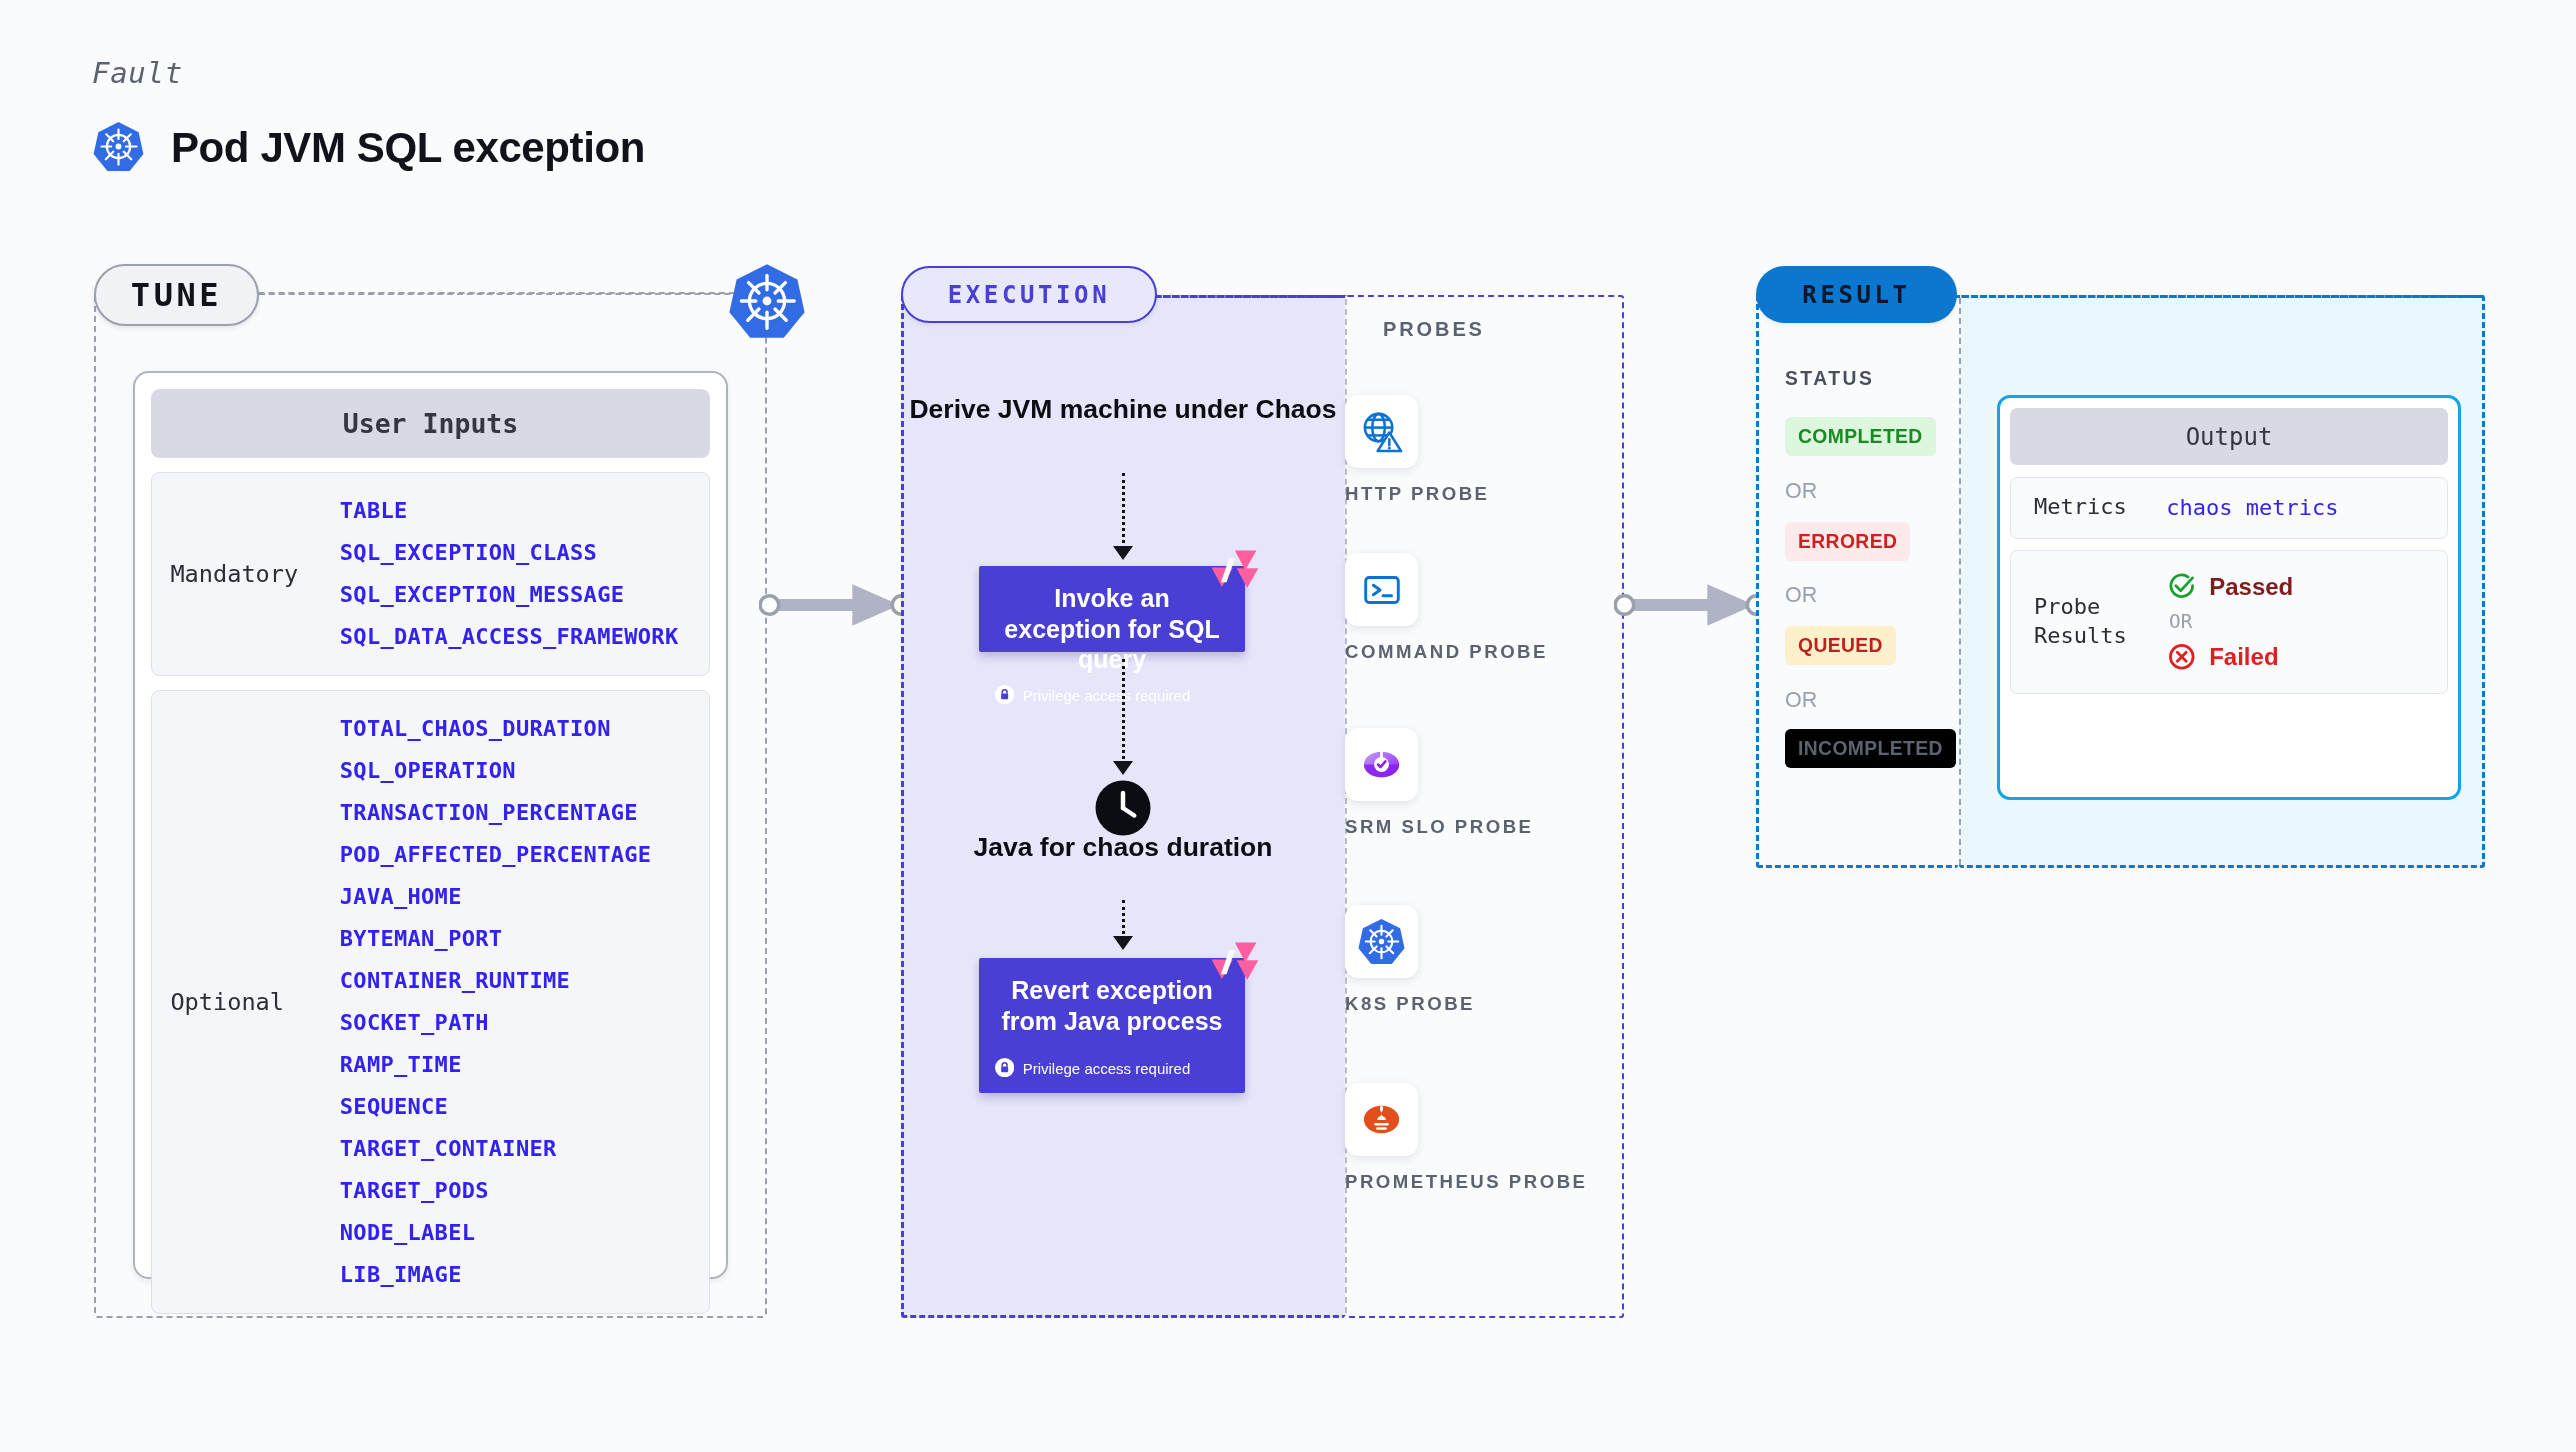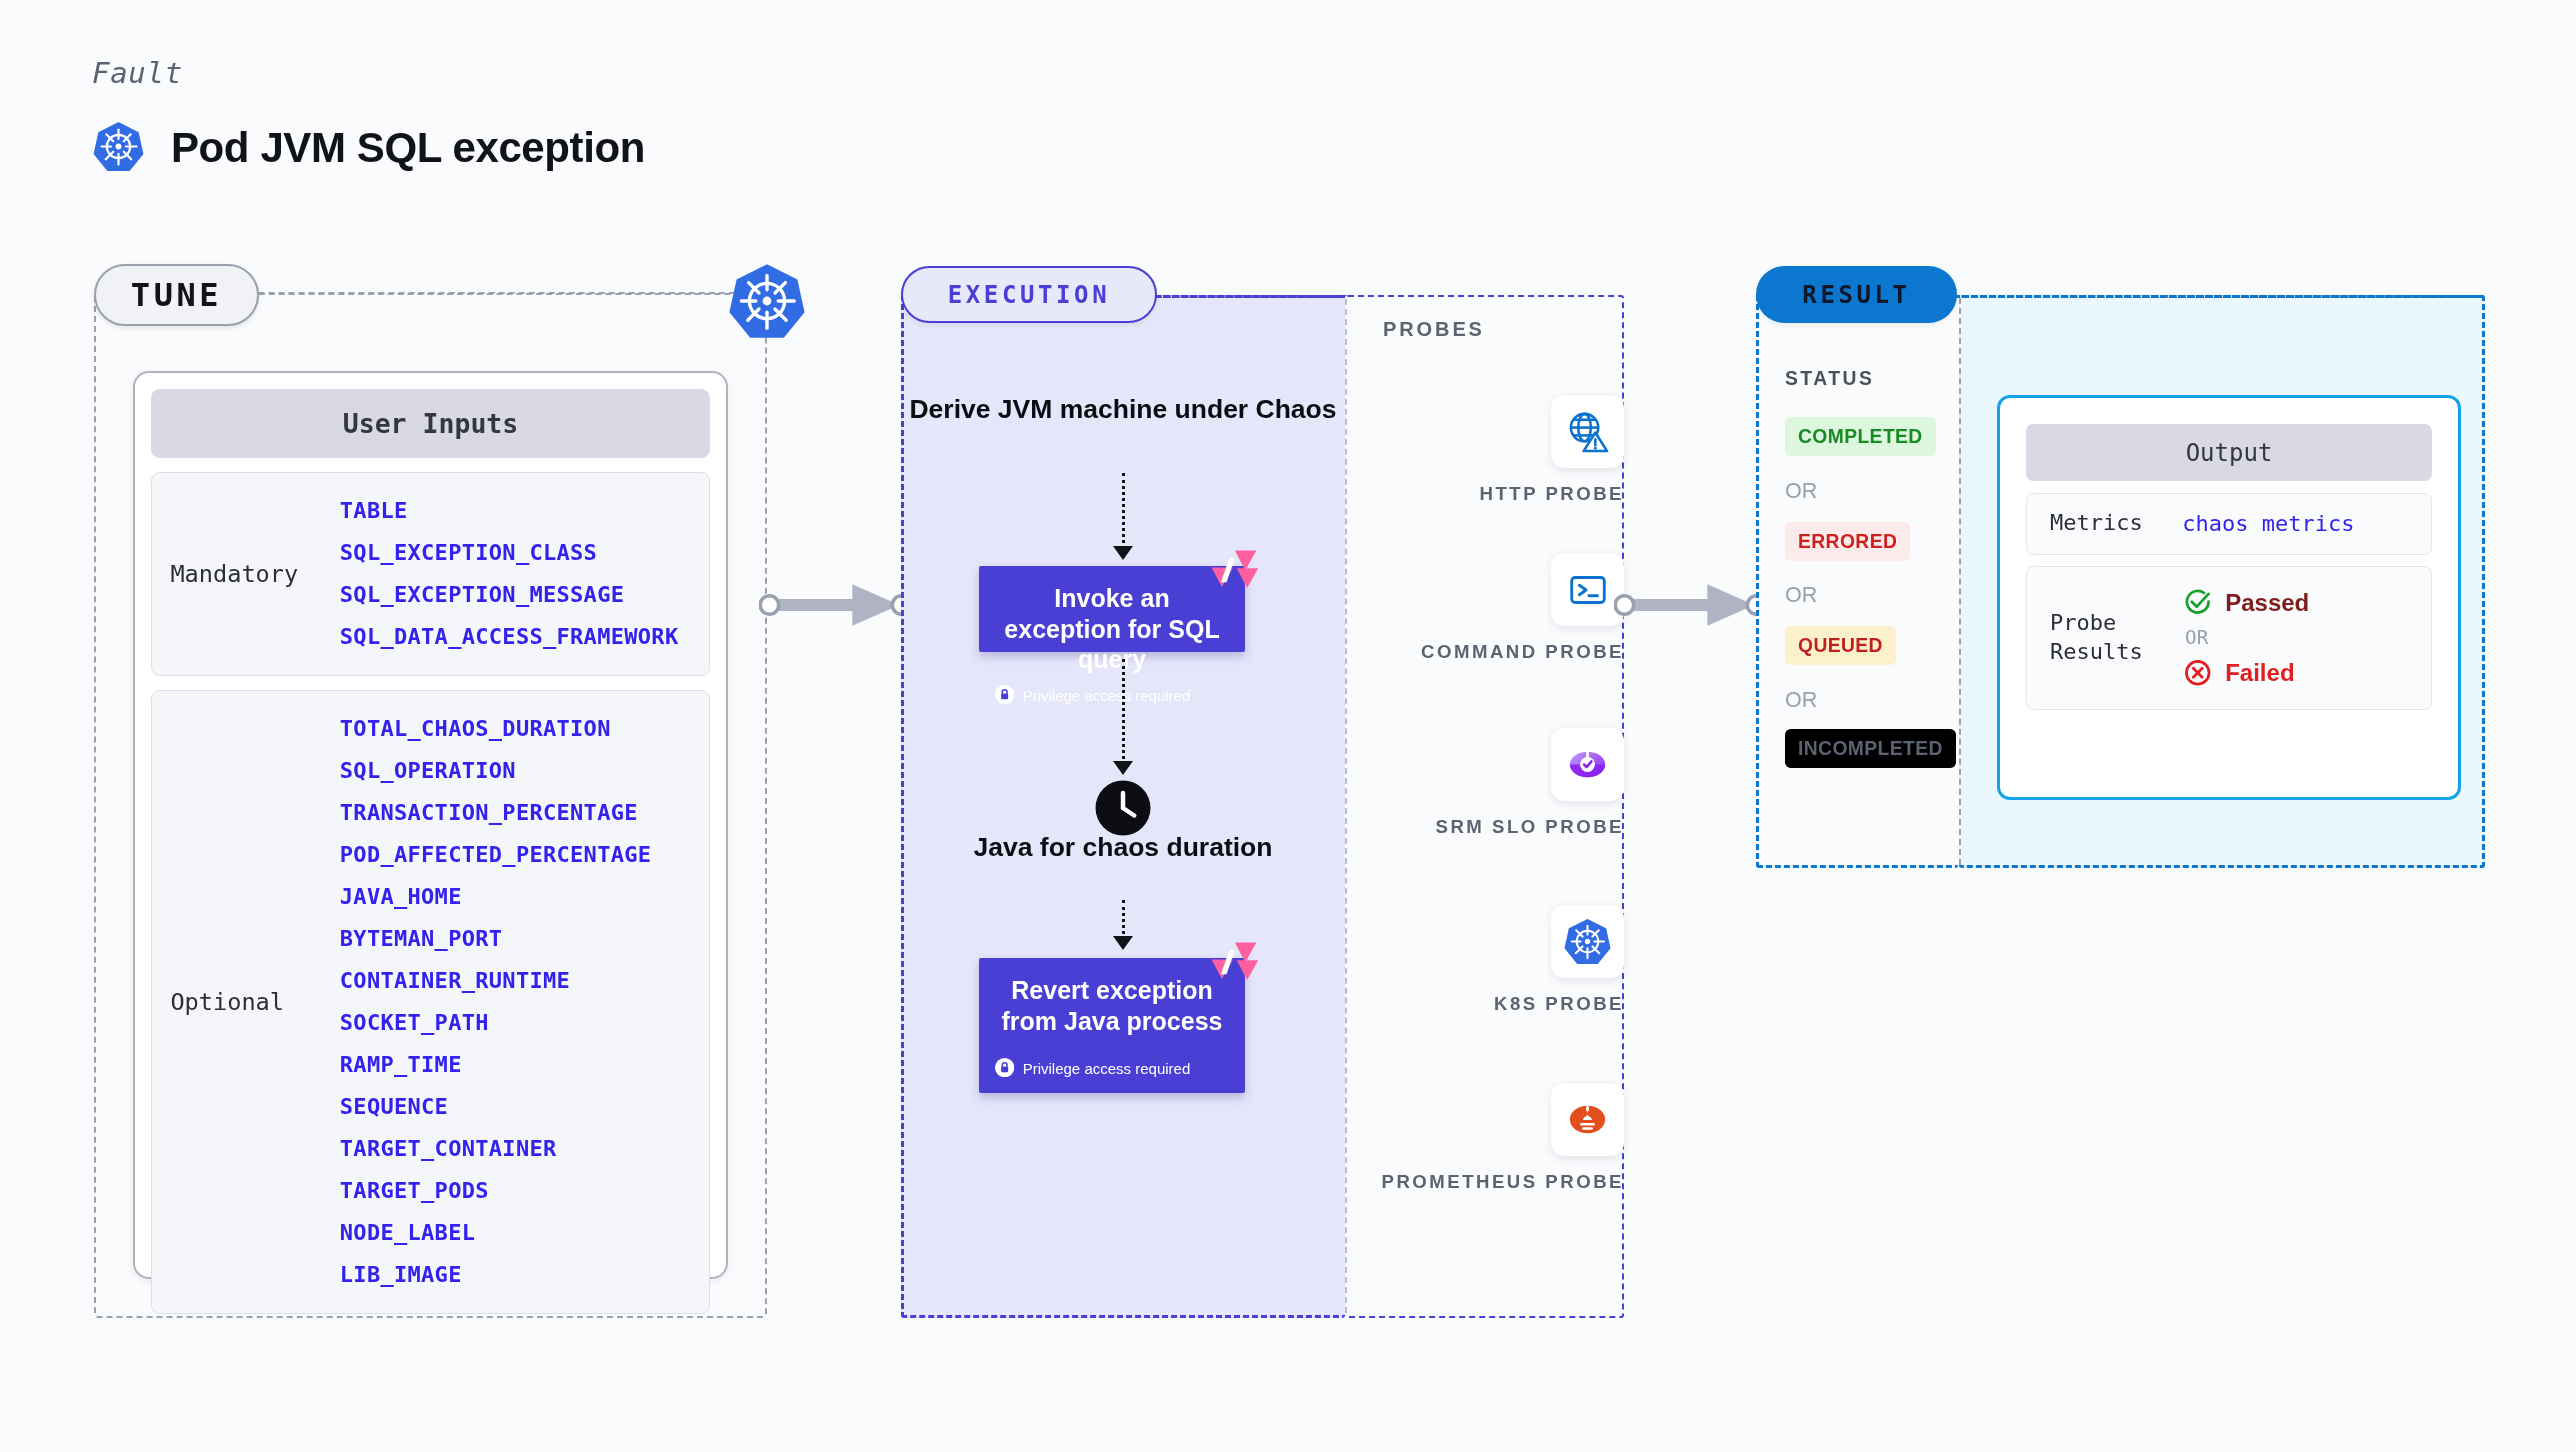--- a/index.html
+++ b/index.html
@@ -159,21 +159,21 @@
   #probes-divider {
     position: absolute; left: 1345px; top: 299px; width: 0; height: 1014px;
     border-left: 2.1px dashed #b9bdc8;
   }
   #probes-title {
     position: absolute; left: 1363px; top: 318px;
     font-size: 20px; font-weight: bold; color: #5c6370; letter-spacing: 2.9px; margin-left: 20px;
   }
   .probe-item {
     position: absolute; left: 1345px; width: 279px;
-    display: flex; flex-direction: column; align-items: flex-end;
+    display: flex; flex-direction: column; align-items: flex-start;
   }
   .probe-icon-box {
     width: 73px; height: 73px; background: #ffffff; border-radius: 13px;
     box-shadow: 0 2.9px 8.6px rgba(20,25,60,.10);
     display: flex; align-items: center; justify-content: center;
   }
   .probe-name {
     margin-top: 14.3px; text-align: center;
     font-size: 18.6px; font-weight: bold; color: #5c6370;
     letter-spacing: 2.5px; line-height: 1.32;
@@ -219,21 +219,21 @@
   #badge-errored   { top: 522px; background: #fdeaea; color: #cf2020; }
   #or-2  { top: 583px; }
   #badge-queued    { top: 626px; background: #fdf1cc; color: #c01f1f; }
   #or-3  { top: 688px; }
   #badge-incompleted { top: 729px; background: #000000; color: #5c6370; }
 
   #output-card {
     position: absolute; left: 1997px; top: 395px;
     width: 464px; height: 405px;
     background: #ffffff; border: 3.6px solid #13a3e8; border-radius: 13px;
-    padding: 26px;
+    padding: 10px;
   }
   #output-header {
     height: 57px; background: #d8d9e4; border-radius: 7.2px;
     display: flex; align-items: center; justify-content: center;
     font-family: "DejaVu Sans Mono", monospace;
     font-size: 24px; color: #34373f;
   }
   .out-row {
     margin-top: 11.5px; background: #fafbfd;
     border: 1.4px solid #e2e5ec; border-radius: 7.2px;

